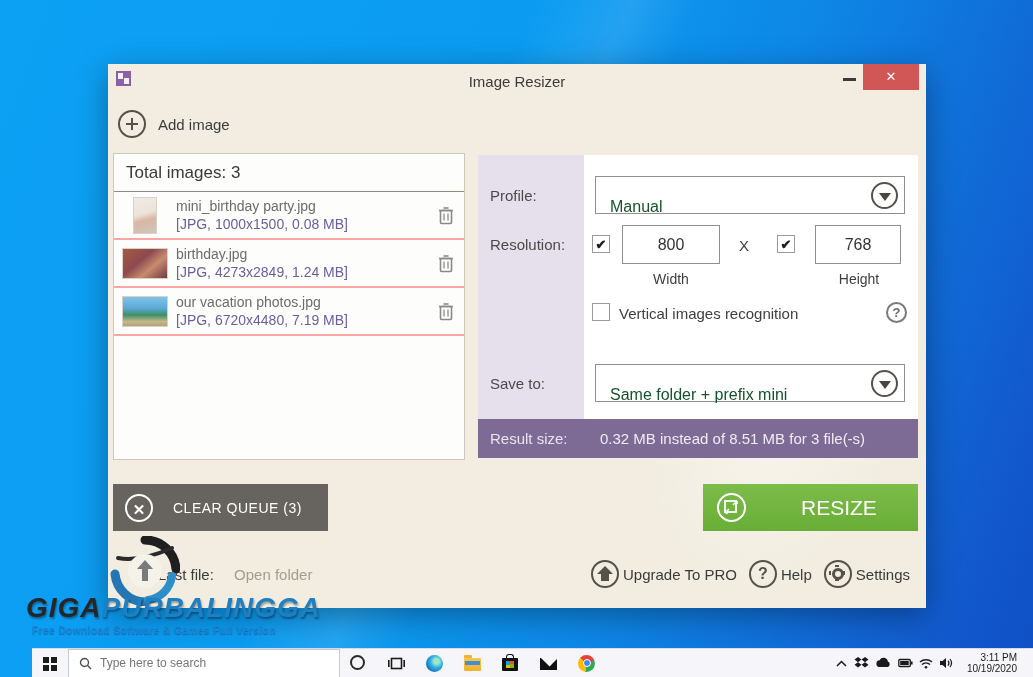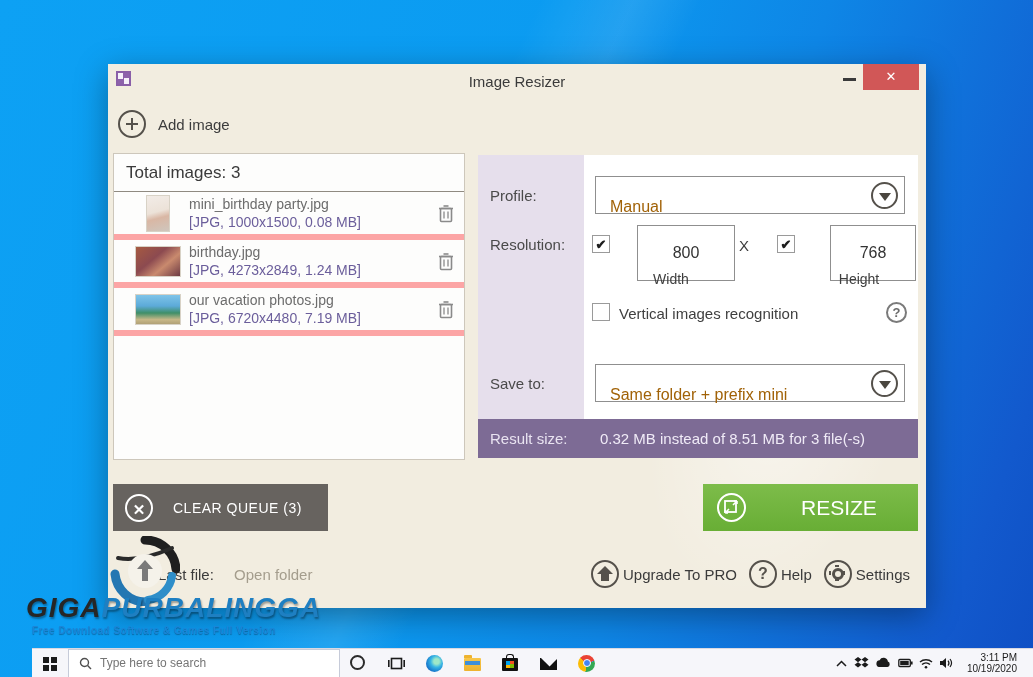--- a/index.html
+++ b/index.html
@@ -33,47 +33,47 @@
   .plus::after  { content:""; position:absolute; left:11px; top:6px; width:2px; height:12px; background:#55514b; }
   .folder-glyph { position:absolute; left:6px; top:8px; width:12px; height:8px; background:#55514b; }
   .folder-glyph::before { content:""; position:absolute; left:0; top:-3px; width:6px; height:3px; background:#55514b; }
   .tool-label { font-size:15px; color:#3c3c3c; }
 
   
   .queue-panel { position:absolute; left:5px; top:89px; width:352px; height:307px;
     background:#fdfdfc; border:1px solid #cdc7bb; }
   .queue-header { padding:9px 12px 8px; font-size:17px; color:#3a3a3a; border-bottom:1px solid #8f8a81; }
   .queue-row { display:grid; grid-template-columns:62px 1fr 36px; align-items:center; height:48px;
-    border-bottom:6px solid #fca5a5;padding-left:13px; }
+    border-bottom:2px solid #fca5a5; }
   .thumb { margin:0 auto; border:1px solid #d8d2c6; }
   .thumb.t0 { width:24px; height:37px;
     background:linear-gradient(165deg,#f2ece7 0%,#ece2d8 45%,#d9b7a4 62%,#cfc6bd 100%); }
   .thumb.t1 { width:46px; height:31px;
     background:linear-gradient(140deg,#a65a41 0%,#8c4a50 40%,#c98a6e 65%,#6e3b44 100%); }
   .thumb.t2 { width:46px; height:31px;
     background:linear-gradient(180deg,#7fc4e9 0%,#5caad8 38%,#3f8f68 62%,#c8b888 85%,#b1a176 100%); }
   .file-name { font-size:14px; color:#6c6c6c; line-height:18px; }
   .file-meta { font-size:14px; color:#6b5e9b; line-height:18px; }
   .trash { width:16px; height:19px; margin:0 auto; cursor:pointer; }
 
   
   .settings-panel { position:absolute; left:370px; top:91px; width:440px; height:303px; background:#fff; }
   .label-col { position:absolute; left:0; top:0; width:106px; height:264px; background:#e6dfec; }
   .p-label { position:absolute; left:12px; font-size:15px; color:#4a4a4a; }
   .dropdown { position:absolute; left:117px; width:310px; height:38px; background:#fff;
     border:1px solid #8f8f8f; display:flex; align-items:center; cursor:pointer; }
-  .dd-text { padding-left:14px; font-size:16px; color:#a16207; flex:1;margin-top:23px; }
+  .dd-text { padding-left:14px; font-size:16px; color:#14532d; flex:1;margin-top:23px; }
   .dd-arrow { width:27px; height:27px; border:2px solid #55514b; border-radius:50%; margin-right:6px;
     position:relative; flex:0 0 auto; }
   .dd-arrow::before { content:""; position:absolute; left:6px; top:9px;
     border-left:6px solid transparent; border-right:6px solid transparent; border-top:8px solid #4a463f; }
   .checkbox { position:absolute; width:18px; height:18px; background:#fff; border:1px solid #9a9a9a;
     font-size:13px; line-height:17px; text-align:center; color:#1d1d1d; font-weight:bold; cursor:pointer; }
-  .num-box { position:absolute; height:56px; background:#fff; border:1px solid #8f8f8f;
-    text-align:center; font-size:16px; color:#333; font-family:"Liberation Sans",sans-serif;margin-left:15px; }
+  .num-box { position:absolute; height:39px; background:#fff; border:1px solid #8f8f8f;
+    text-align:center; font-size:16px; color:#333; font-family:"Liberation Sans",sans-serif; }
   .dim-x { position:absolute; font-size:15px; color:#3d3d3d; }
   .dim-caption { position:absolute; font-size:14px; color:#3f3f3f; }
   .vert-label { position:absolute; font-size:15px; color:#3f3f3f; }
   .help-circle { position:absolute; width:21px; height:21px; border:2px solid #7a7a7a; border-radius:50%;
     font-size:13px; font-weight:bold; color:#6a6a6a; text-align:center; line-height:18px; cursor:pointer; }
   .result-bar { position:absolute; left:0; top:264px; width:440px; height:39px; background:#7d6b95; }
   .result-label { position:absolute; left:12px; top:11px; font-size:15px; color:#e9e3f1; }
   .result-value { position:absolute; left:122px; top:11px; font-size:15px; color:#f0ebf7; }
 
   

